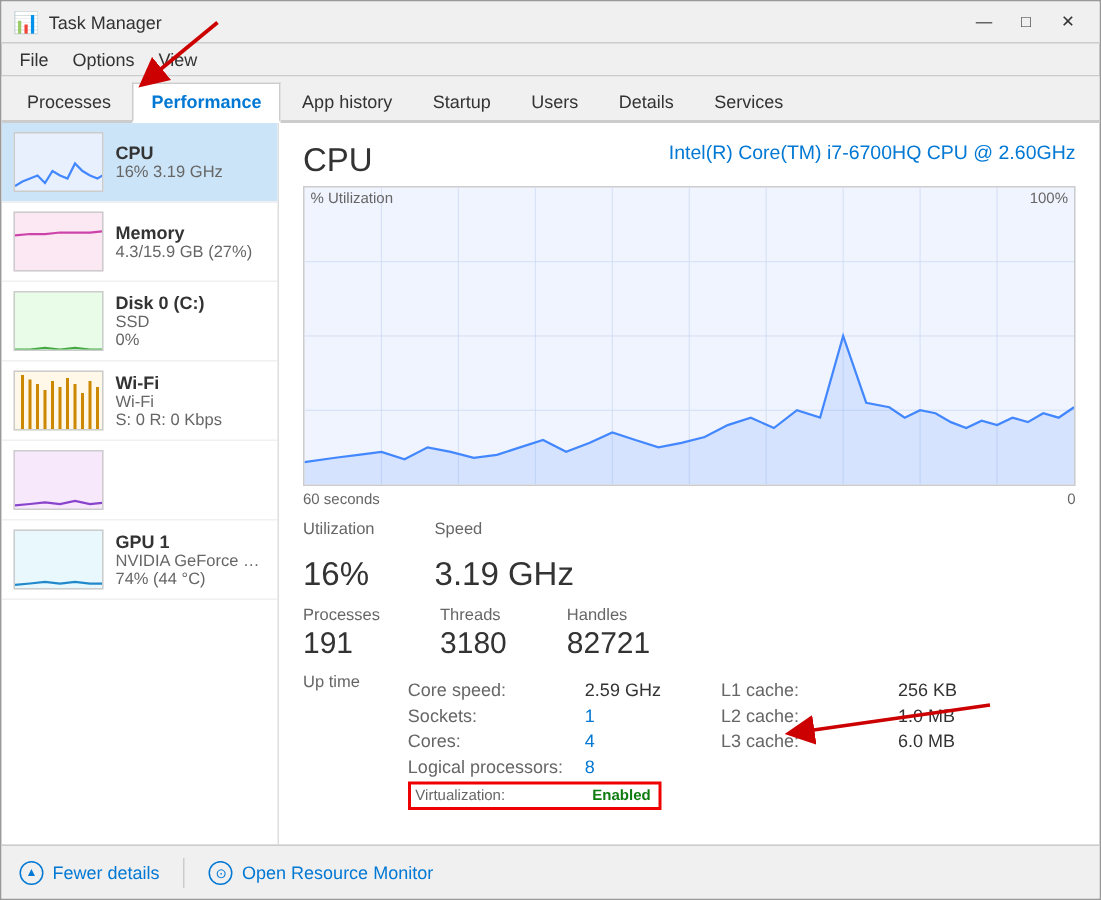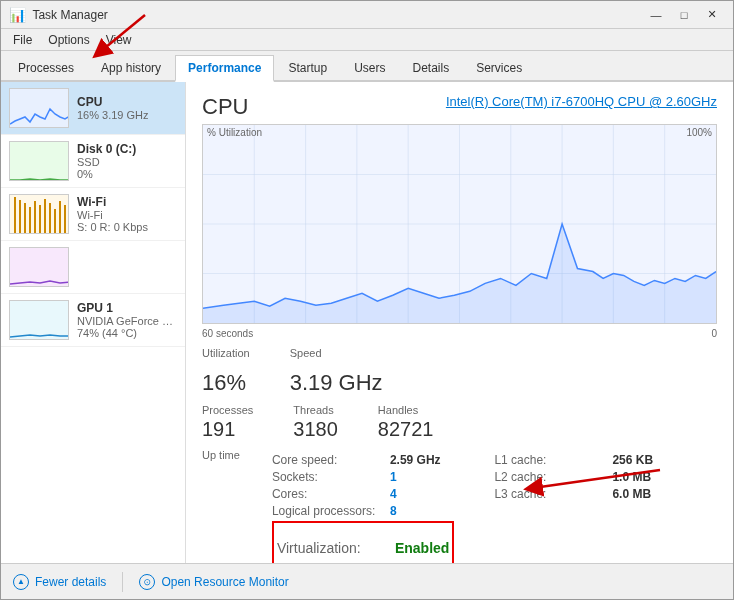--- a/index.html
+++ b/index.html
@@ -34,43 +34,43 @@
     .thumb-mem { background: #fce8f3; }
     .thumb-disk { background: #e8fce8; }
     .thumb-wifi { background: #fff8e8; }
     .thumb-gpu0 { background: #f8e8fc; }
     .thumb-gpu1 { background: #e8f8fc; }
     
     .main-panel { flex: 1; background: white; padding: 12px 16px; overflow: auto; }
     
     .cpu-header { display: flex; justify-content: space-between; align-items: flex-start; margin-bottom: 4px; }
     .cpu-title { font-size: 22px; font-weight: 300; color: #333; }
-    .cpu-model { font-size: 13px; color: #0078d4; font-weight: 400; text-decoration: underline; }
+    .cpu-model { font-size: 13px; color: #0078d4; font-weight: 400; }
     
     .chart-area { position: relative; width: 100%; height: 200px; border: 1px solid #ccc; background: #f0f4ff; margin-bottom: 4px; }
     .chart-label-y { position: absolute; top: 2px; left: 4px; font-size: 10px; color: #666; }
     .chart-label-y-pct { position: absolute; top: 2px; right: 4px; font-size: 10px; color: #666; }
     
     .chart-time { display: flex; justify-content: space-between; font-size: 10px; color: #666; margin-bottom: 8px; }
     
     .stats-row { display: flex; gap: 40px; margin-bottom: 8px; }
     .stat-block { }
     .stat-label { font-size: 11px; color: #666; margin-bottom: 2px; }
     .stat-value { font-size: 22px; font-weight: 300; color: #333; margin-top: 11px; }
     .stat-value-small { font-size: 14px; font-weight: 300; color: #333; }
     
     .details-section { display: flex; gap: 40px; margin-top: 4px; }
     .details-col { }
     .detail-row { display: flex; gap: 8px; font-size: 12px; margin-bottom: 3px; align-items: center; }
     .detail-key { color: #666; min-width: 110px; }
-    .detail-val { color: #333; font-weight: bold; }
+    .detail-val { color: #333; }
     .detail-val.highlight { color: #0078d4; }
     .detail-val.green { color: #107c10; font-weight: 600; }
     
-    .virtualization-row { display: flex; gap: 8px; font-size: 14px; margin-bottom: 3px; border: 2px solid #e00; padding: 17px 3px; background: white; align-items: center; }
+    .virtualization-row { display: flex; gap: 8px; font-size: 10px; margin-bottom: 3px; border: 2px solid #e00; padding: 2px 3px; background: white; align-items: center; }
     
     .footer { display: flex; align-items: center; gap: 16px; padding: 6px 12px; border-top: 1px solid #ccc; background: #f0f0f0; height: 36px; }
     .footer-btn { display: flex; align-items: center; gap: 6px; cursor: pointer; color: #0078d4; font-size: 12px; }
     .footer-icon { width: 16px; height: 16px; border-radius: 50%; border: 1.5px solid #0078d4; display: flex; align-items: center; justify-content: center; font-size: 8px; color: #0078d4; }
     .footer-divider { width: 1px; height: 20px; background: #ccc; }
     
     svg.chart-svg { width: 100%; height: 100%; }
   </style>
 </head>
 <body>
@@ -90,22 +90,22 @@
   </div>
 
   <div class="menu-bar">
     <span class="menu-item">File</span>
     <span class="menu-item">Options</span>
     <span class="menu-item">View</span>
   </div>
 
   <div class="tab-bar">
     <span class="tab">Processes</span>
+    <span class="tab active">Performance</span>
     <span class="tab">App history</span>
-    <span class="tab active">Performance</span>
     <span class="tab">Startup</span>
     <span class="tab">Users</span>
     <span class="tab">Details</span>
     <span class="tab">Services</span>
   </div>
 
   <div class="content">
 
     <div class="sidebar">
 
@@ -114,20 +114,31 @@
           <svg width="60" height="40">
             <polyline points="0,35 5,32 10,30 15,28 20,33 25,25 30,28 35,30 40,20 45,25 50,28 55,30 60,27" fill="none" stroke="#4488ff" stroke-width="1.5"></polyline>
           </svg>
         </div>
         <div class="sidebar-info">
           <div class="sidebar-title">CPU</div>
           <div class="sidebar-sub">16% 3.19 GHz</div>
         </div>
       </div>
 
+      <div class="sidebar-item">
+        <div class="sidebar-thumb thumb-mem">
+          <svg width="60" height="40">
+            <polyline points="0,15 10,14 20,14 30,13 40,13 50,13 60,12" fill="none" stroke="#cc44aa" stroke-width="1.5"></polyline>
+          </svg>
+        </div>
+        <div class="sidebar-info">
+          <div class="sidebar-title">Memory</div>
+          <div class="sidebar-sub">4.3/15.9 GB (27%)</div>
+        </div>
+      </div>
 
       <div class="sidebar-item">
         <div class="sidebar-thumb thumb-disk">
           <svg width="60" height="40">
             <polyline points="0,38 10,38 20,37 30,38 40,37 50,38 60,38" fill="none" stroke="#44aa44" stroke-width="1.5"></polyline>
           </svg>
         </div>
         <div class="sidebar-info">
           <div class="sidebar-title">Disk 0 (C:)</div>
           <div class="sidebar-sub">SSD</div>

